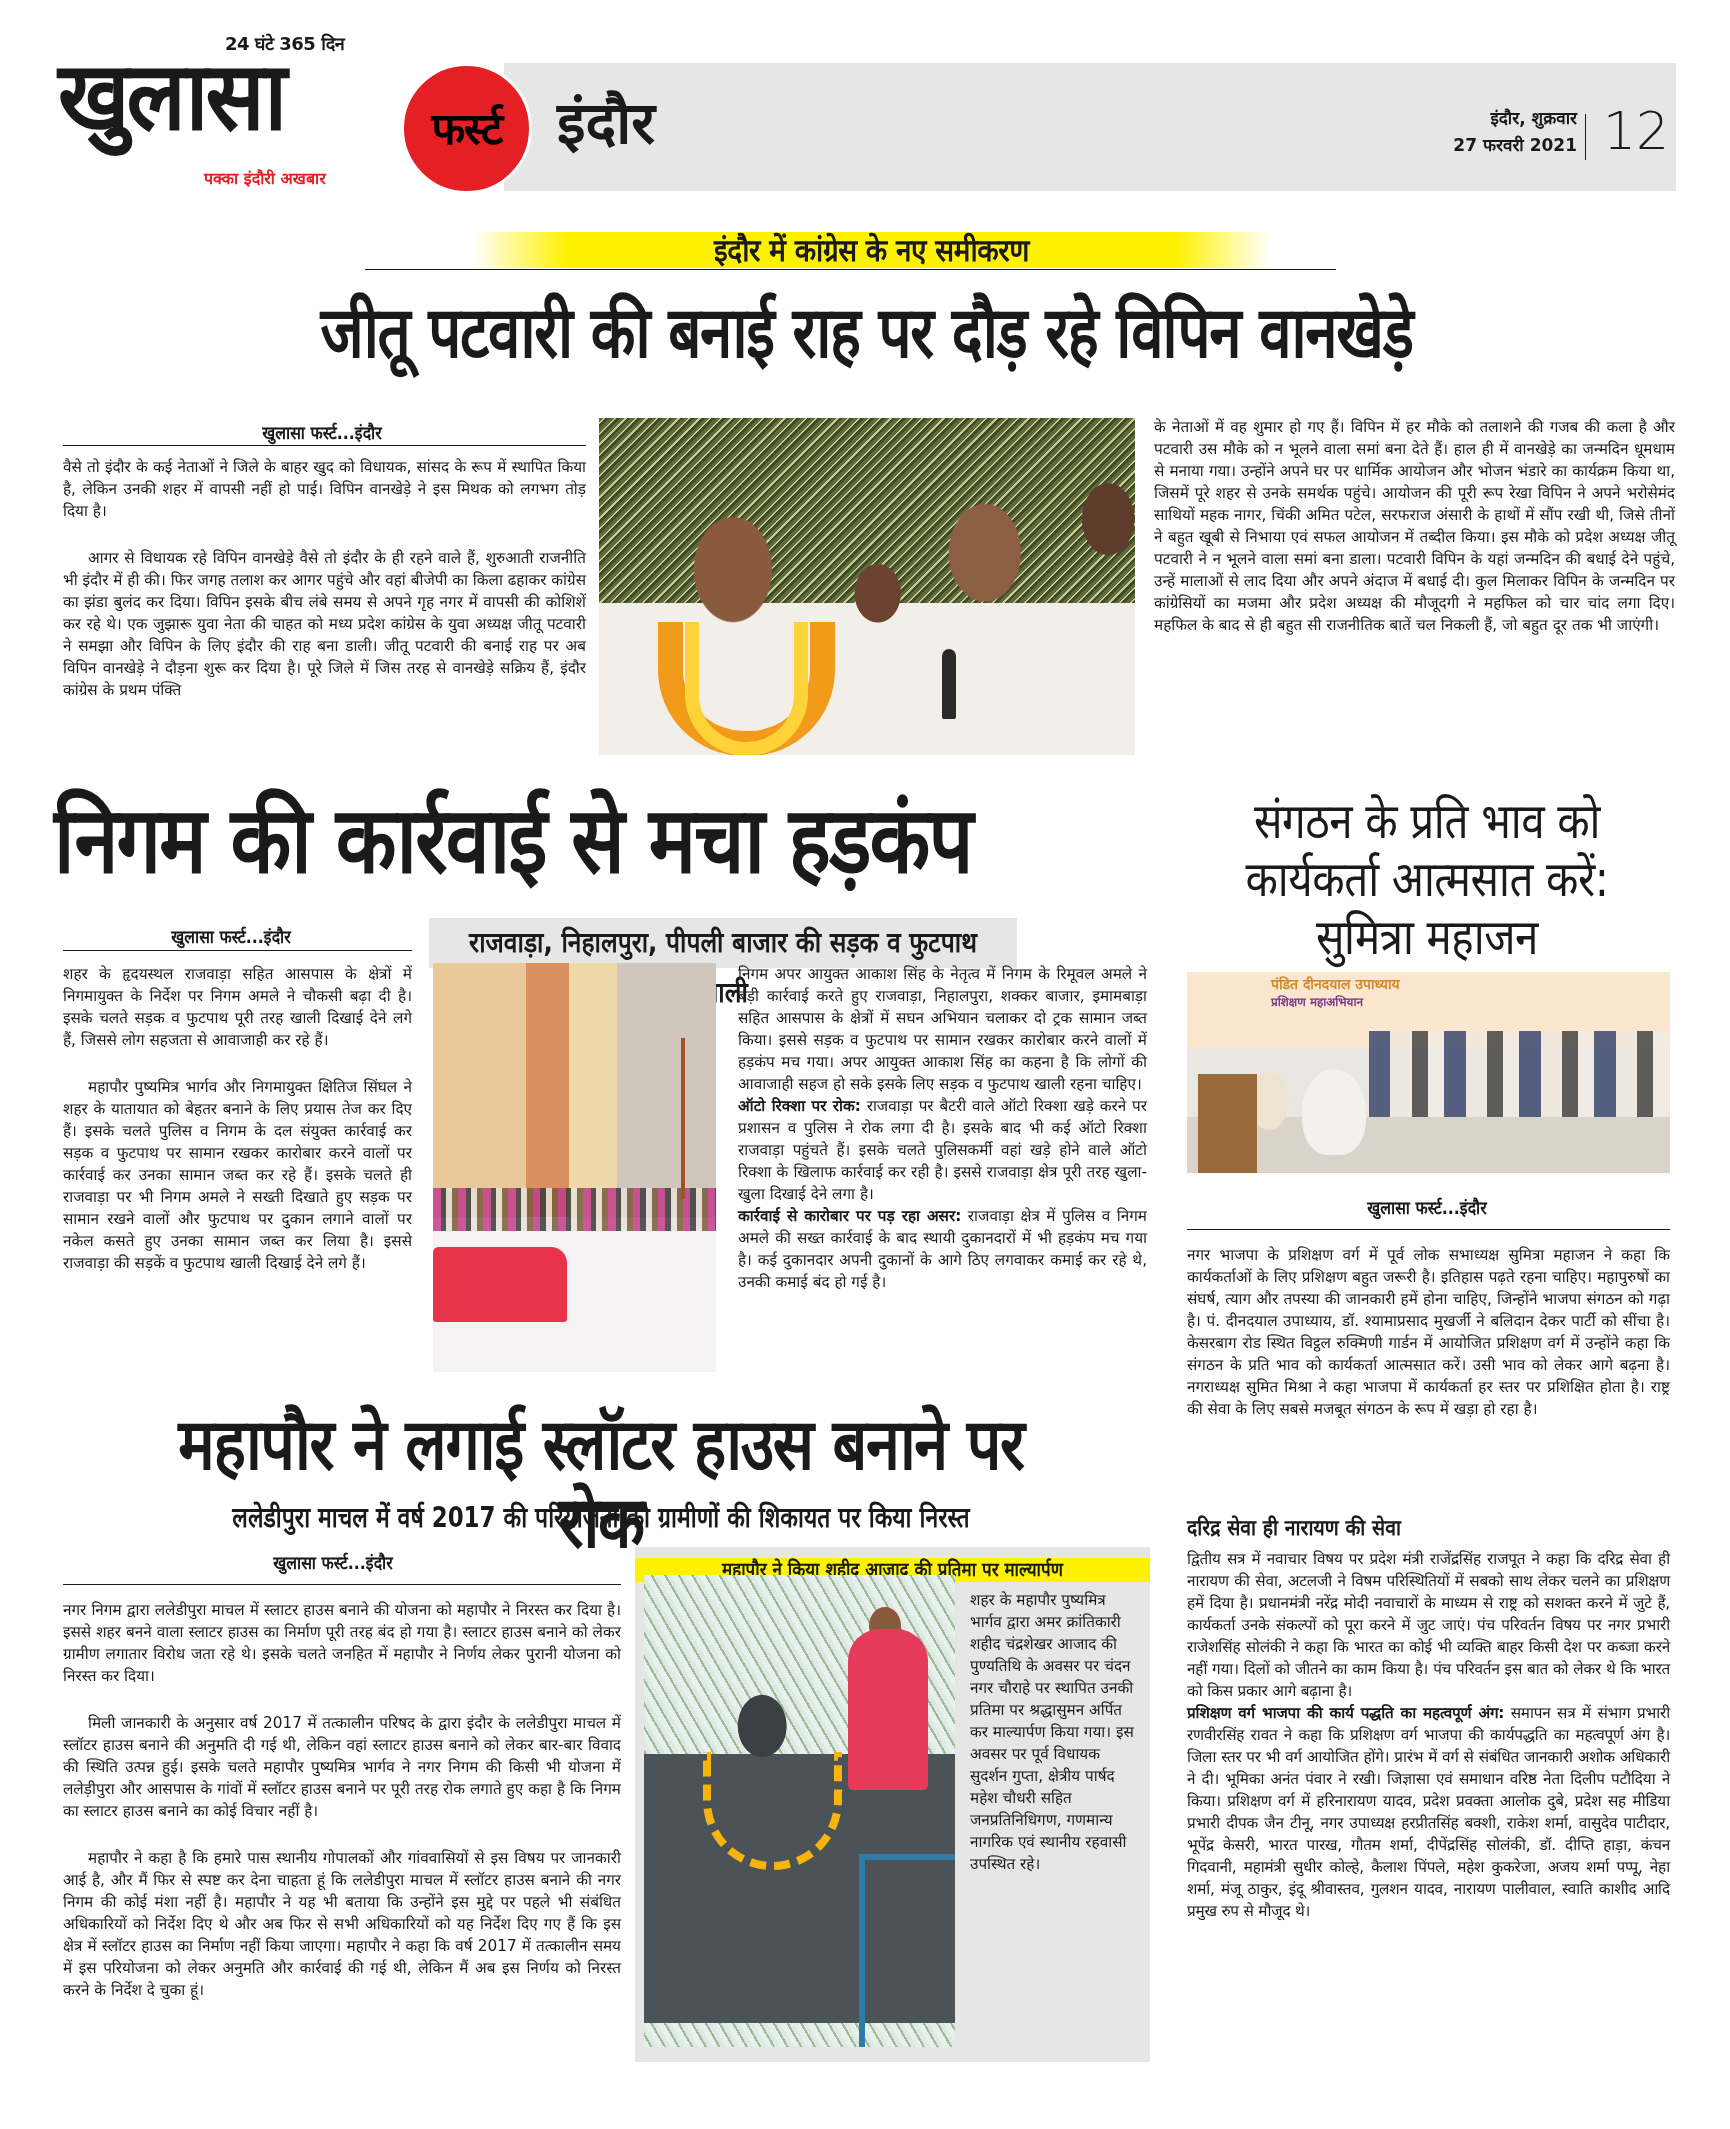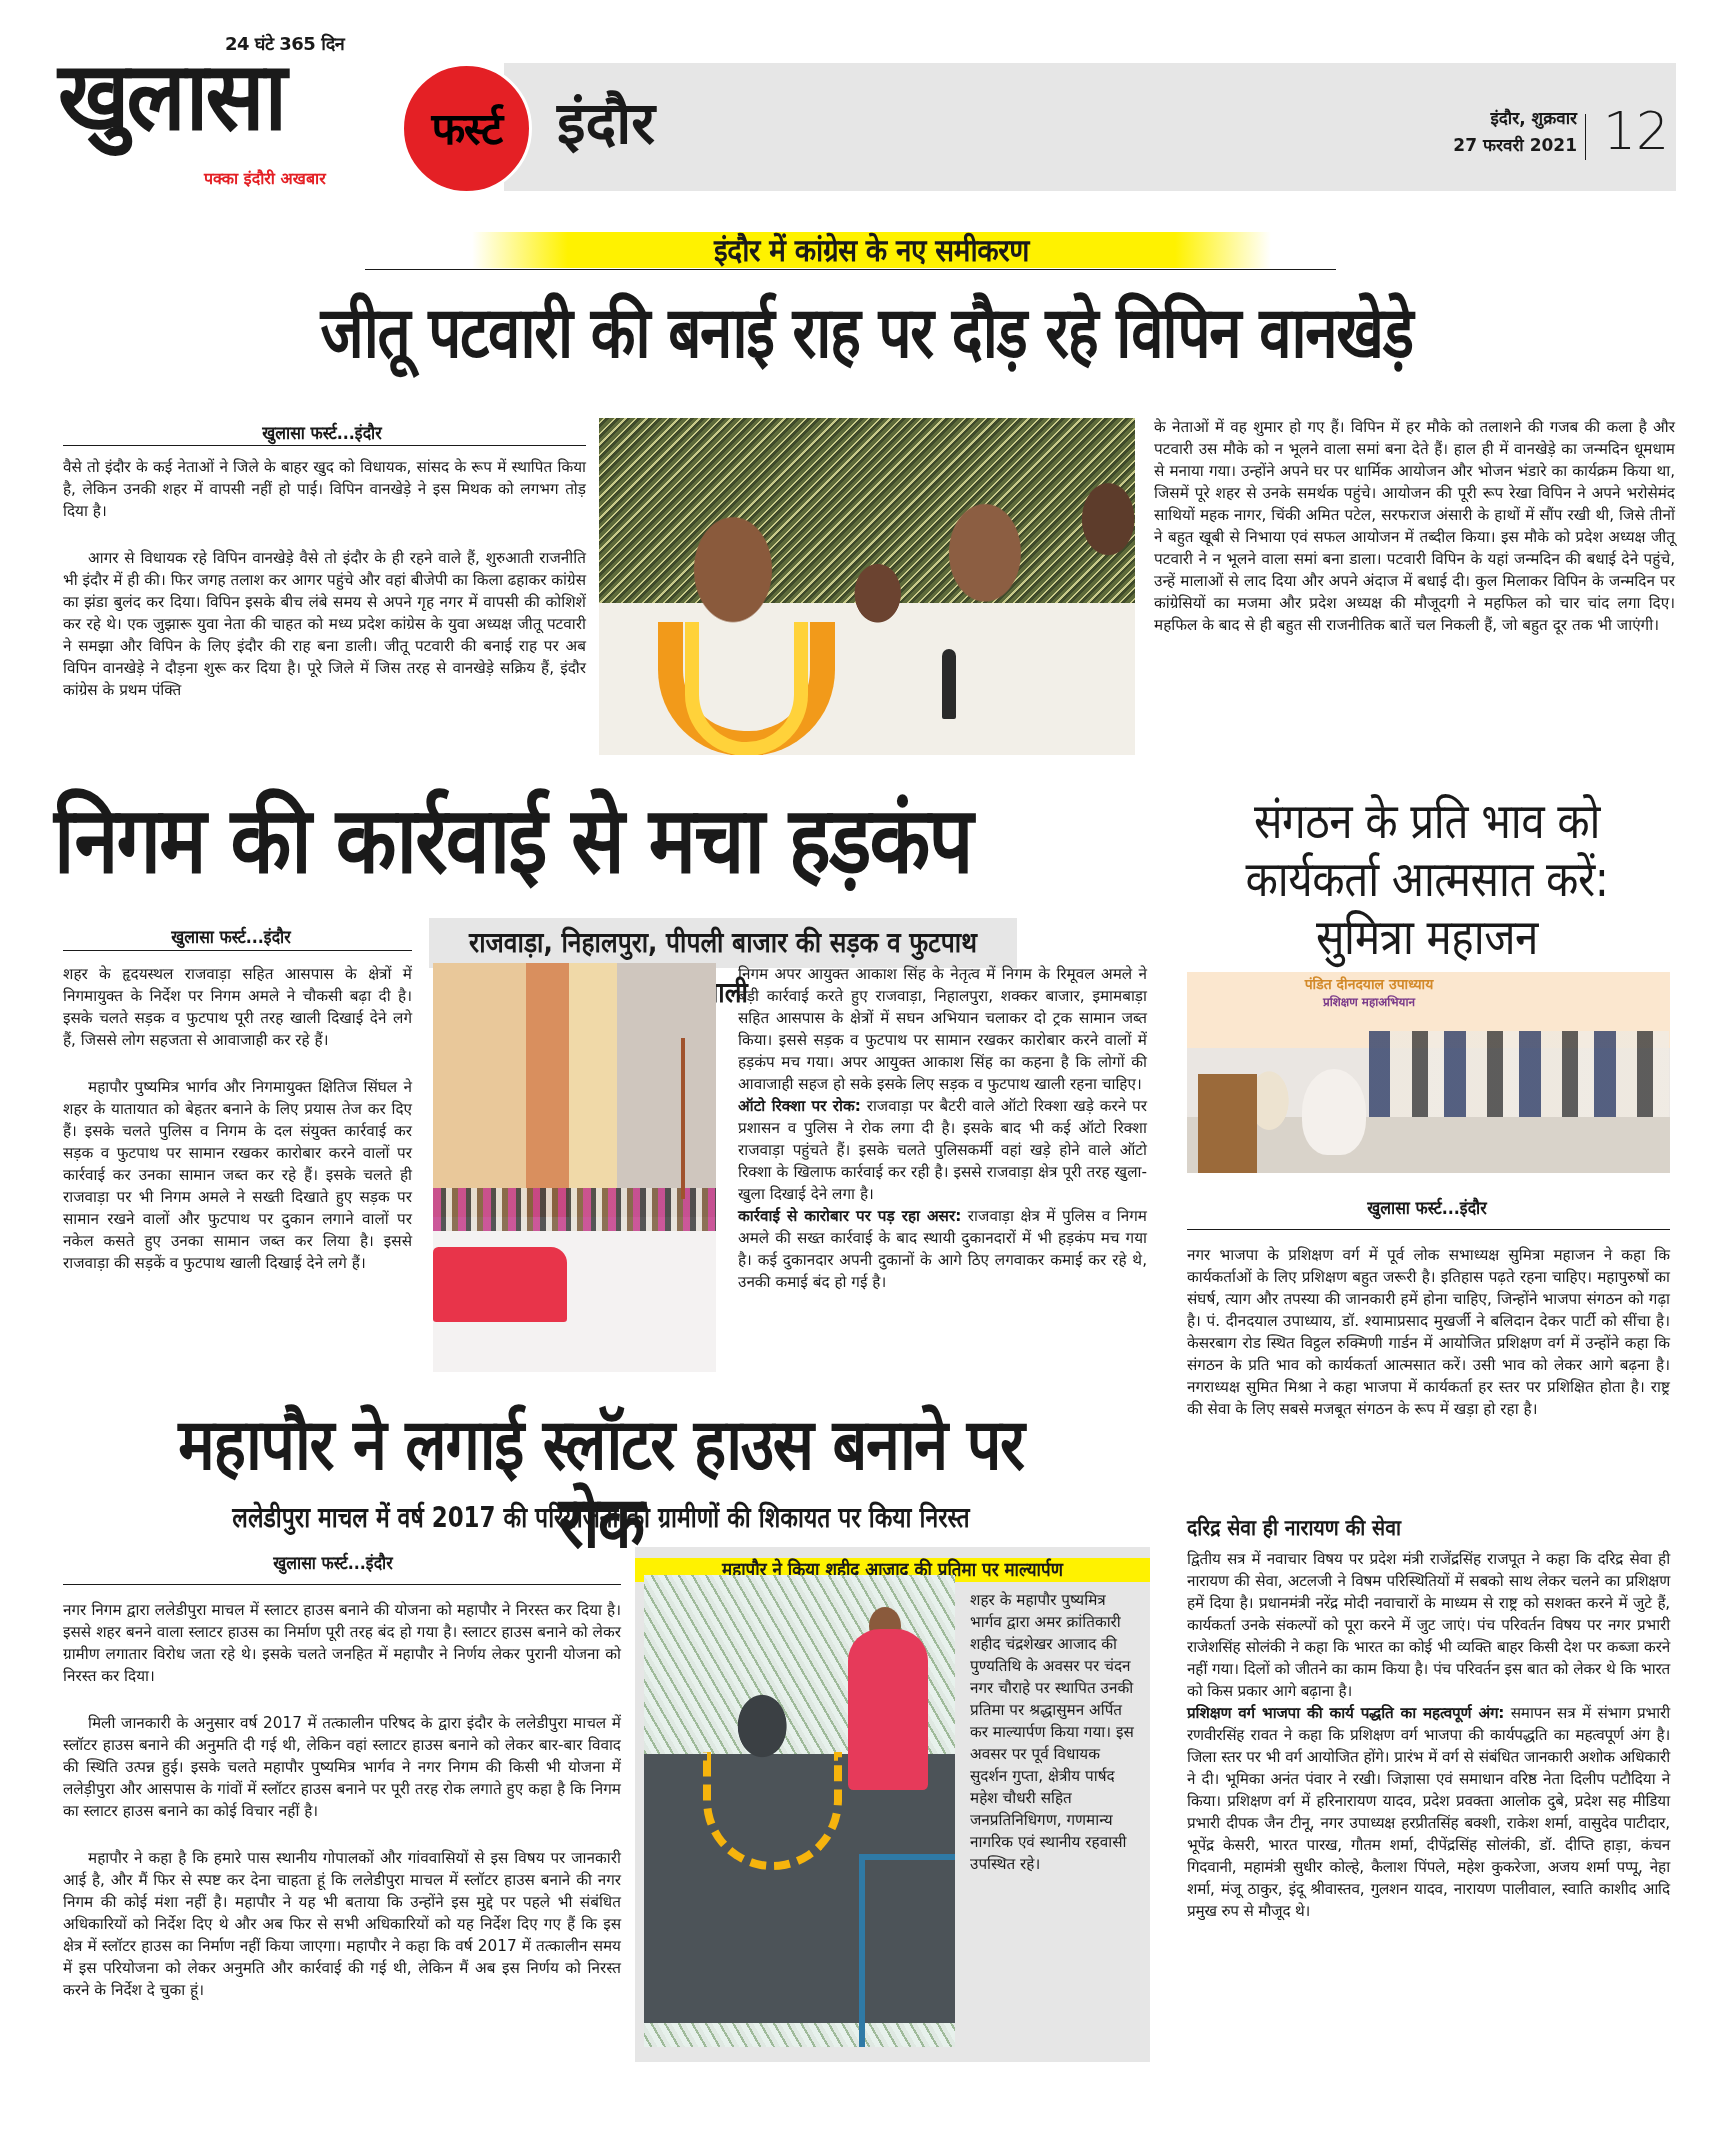--- a/index.html
+++ b/index.html
@@ -69,21 +69,21 @@
   #s2-col1 { left:63px; top:963px; width:349px; }
   #s2-col2 { left:738px; top:963px; width:409px; }
 
   
   #side-headline { left:1180px; top:793px; width:494px; text-align:center; font-size:49px; line-height:1.18; font-weight:normal; letter-spacing:-0.5px; transform:scaleX(0.86); transform-origin:center top; }
   #photo-sumitra { left:1187px; top:972px; width:483px; height:201px;
     background:
       radial-gradient(ellipse 32px 48px at 17% 64%, #ede3d0 0 60%, transparent 62%),
       linear-gradient(180deg, #fbe7cf 0 38%, #eae6e2 38% 72%, #d9d3ca 72%);
   }
-  #photo-sumitra .banner { position:absolute; left:91px; top:3.2px; width:182px; text-align:center; color:#d38a2a; font-weight:bold; font-size:14px; line-height:18px; }
+  #photo-sumitra .banner { position:absolute; left:84px; top:3.2px; width:182px; color:#d38a2a; font-weight:bold; font-size:14px; line-height:18px; }
   #photo-sumitra .podium { position:absolute; left:10.7px; top:102px; width:59px; height:99px; background:#9b6a3a; }
   #photo-sumitra .portrait { position:absolute; left:115px; top:97px; width:64px; height:86px; background:#f4f0ec; border-radius:50% 50% 40% 40%; }
   #photo-sumitra .people { position:absolute; left:182px; top:59px; width:300px; height:86px;
     background:repeating-linear-gradient(90deg, #2f3e68 0 21.5px, #efe9df 21.5px 43px, #3a3a3a 43px 59px, #f1ece4 59px 75px); opacity:0.8; }
   #side-dateline { left:1180px; top:1195px; width:494px; }
   #side-rule { left:1187px; top:1229px; width:483px; height:1.1px; background:#1a1a1a; }
   #side-col1 { left:1187px; top:1244px; width:483px; }
   #side-subhead { left:1187px; top:1512px; font-weight:bold; font-size:21.5px; transform:scaleX(0.9); transform-origin:left top; }
   #side-col2 { left:1187px; top:1548px; width:483px; letter-spacing:-0.2px; }
 

